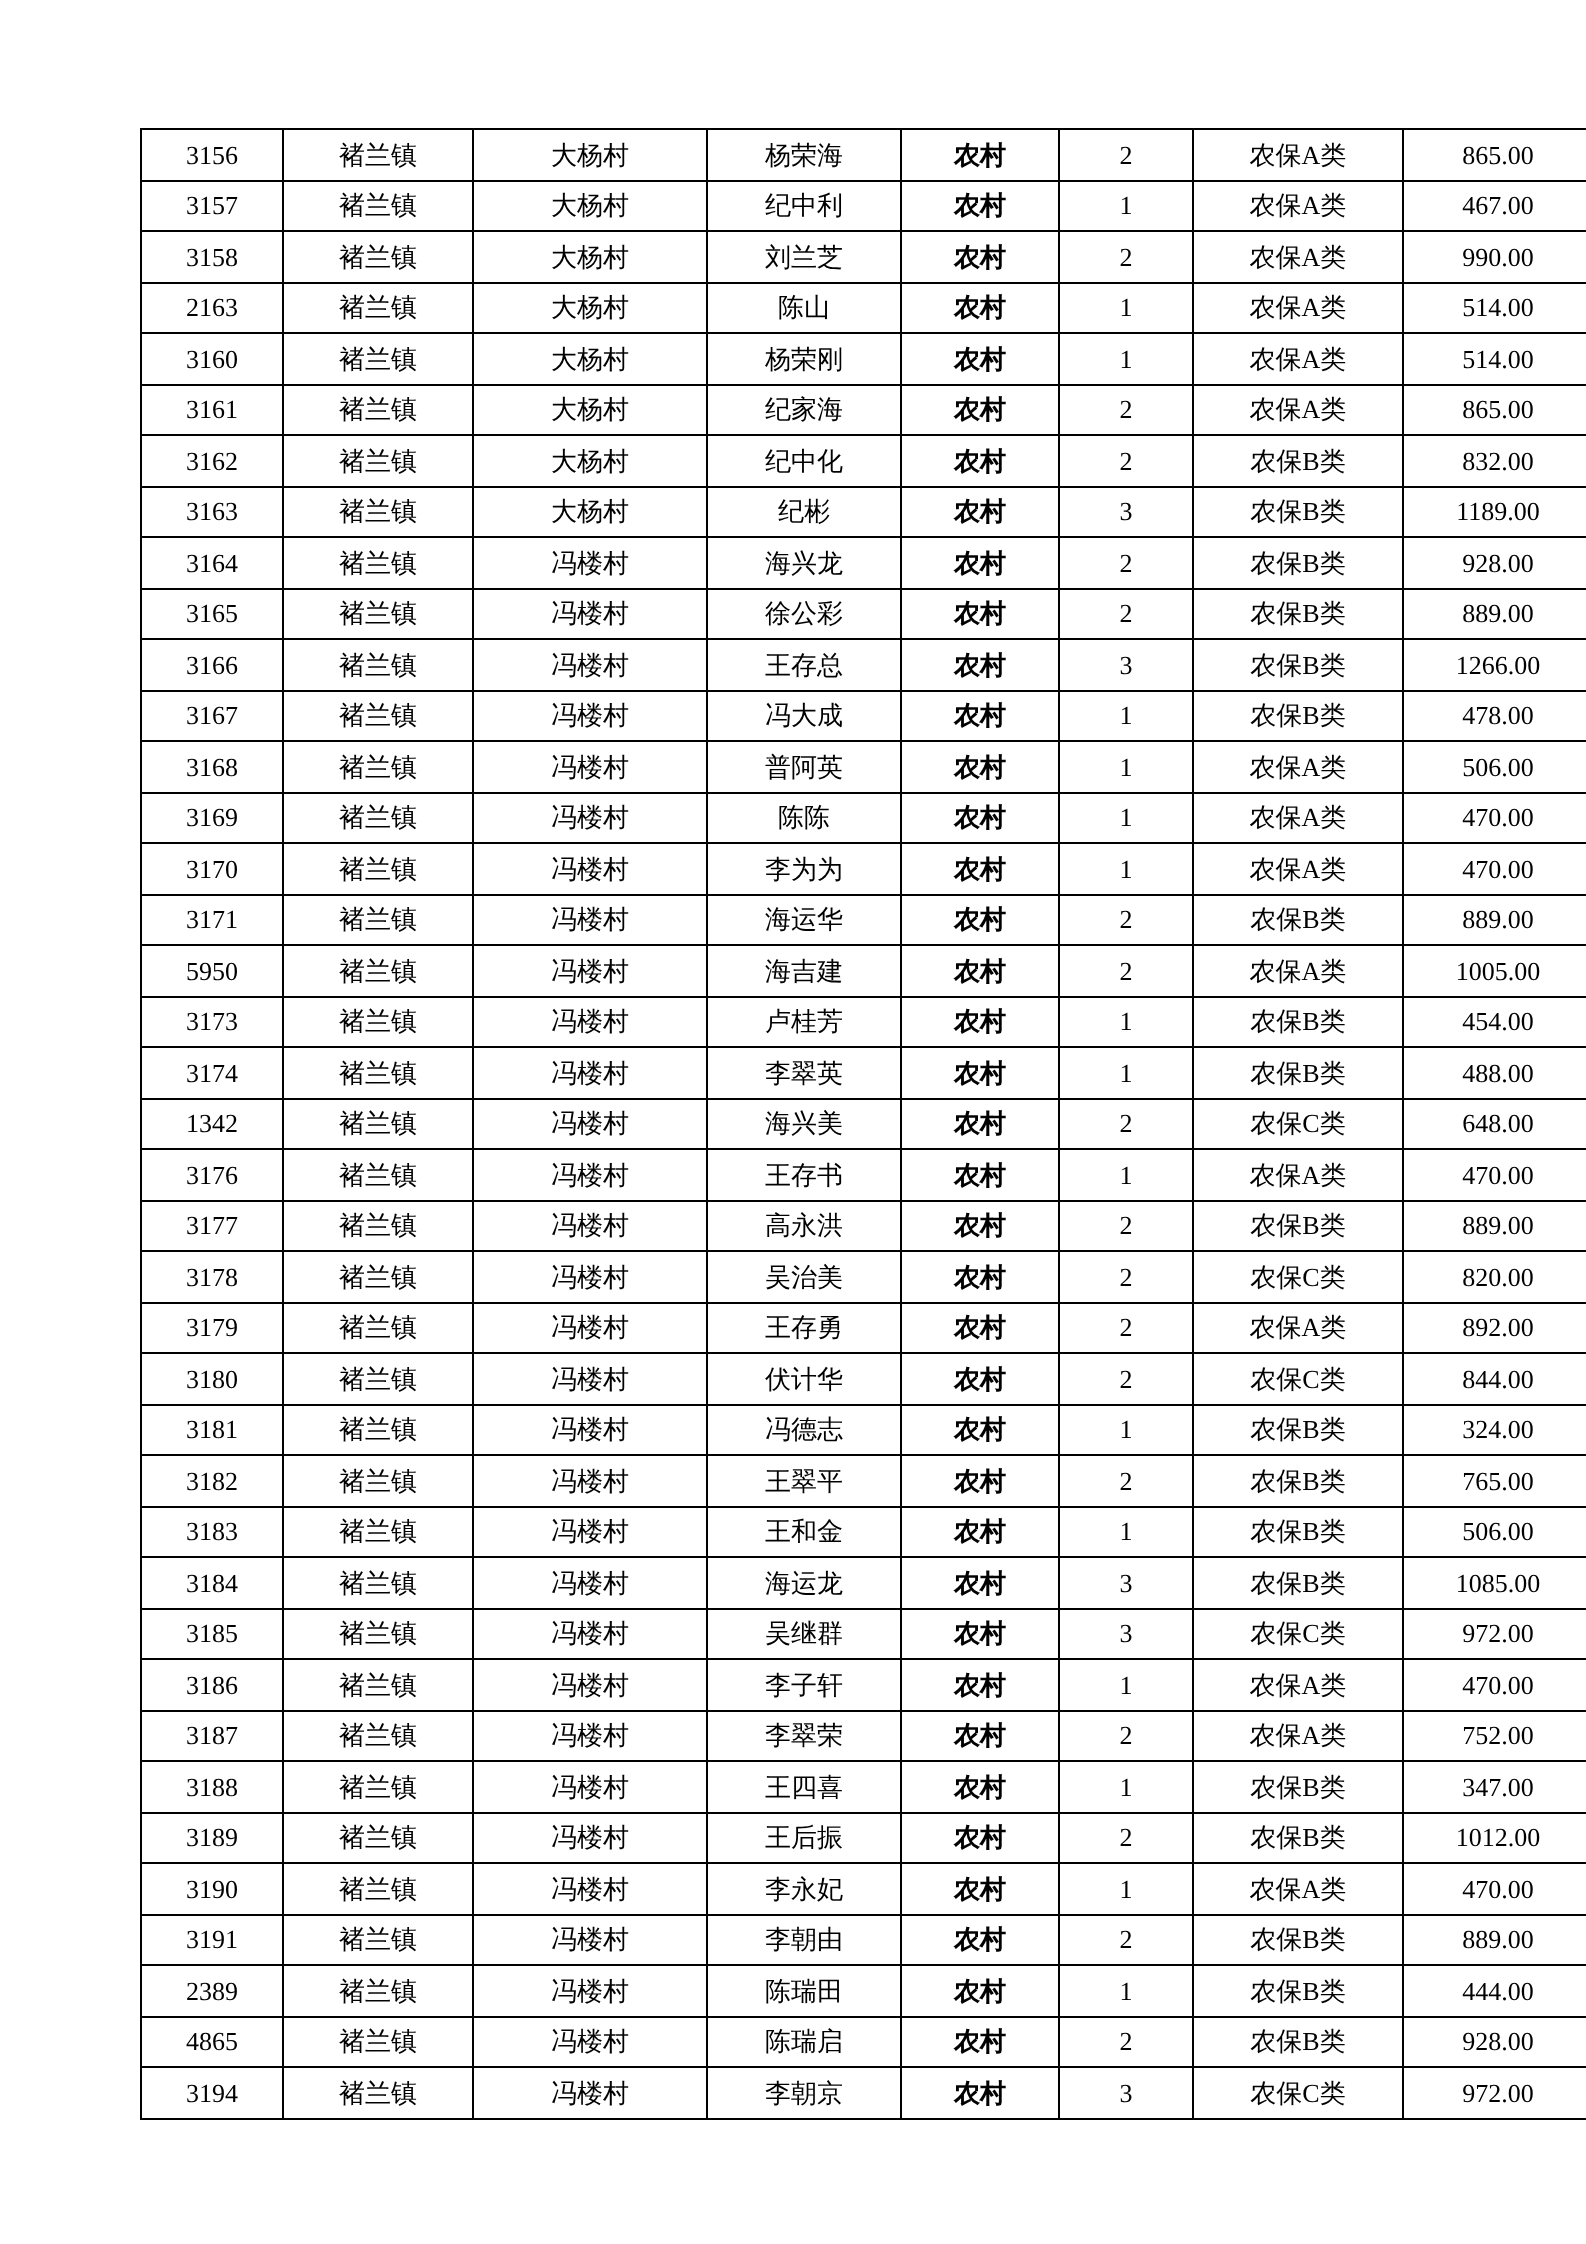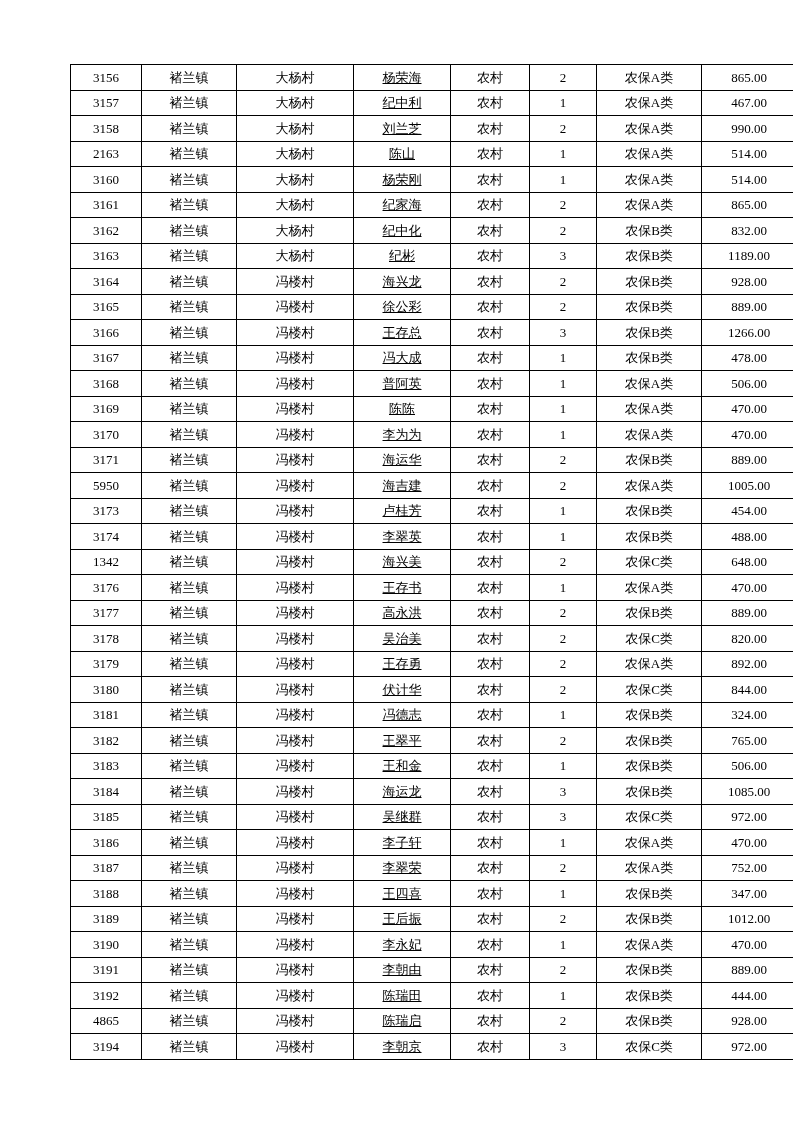--- a/index.html
+++ b/index.html
@@ -32,22 +32,22 @@
     text-align: center;
     vertical-align: middle;
     font-size: 13px;
     line-height: 1;
     white-space: nowrap;
     overflow: hidden;
   }
   .c-id      { width: 66px; font-family: "Liberation Serif", serif; }
   .c-town    { width: 90px; }
   .c-village { width: 112px; margin-left: 40px; }
-  .c-name    { width: 92px; text-decoration: underline; }
-  .c-type    { width: 74px; }
+  .c-name    { width: 92px; }
+  .c-type    { width: 74px; font-weight: bold; }
   .c-count   { width: 62px; font-family: "Liberation Serif", serif; }
   .c-cat     { width: 100px; }
   .c-amount  { width: 90px; font-family: "Liberation Serif", serif; }
 </style>
 </head>
 <body>
 
 <div class="page">
   <table class="data-table">
     <tbody>
@@ -405,21 +405,21 @@
           <td class="c-id">3191</td>
           <td class="c-town">褚兰镇</td>
           <td class="c-village">冯楼村</td>
           <td class="c-name">李朝由</td>
           <td class="c-type">农村</td>
           <td class="c-count">2</td>
           <td class="c-cat">农保B类</td>
           <td class="c-amount">889.00</td>
         </tr>
         <tr>
-          <td class="c-id">3192</td>
+          <td class="c-id">2389</td>
           <td class="c-town">褚兰镇</td>
           <td class="c-village">冯楼村</td>
           <td class="c-name">陈瑞田</td>
           <td class="c-type">农村</td>
           <td class="c-count">1</td>
           <td class="c-cat">农保B类</td>
           <td class="c-amount">444.00</td>
         </tr>
         <tr>
           <td class="c-id">4865</td>

